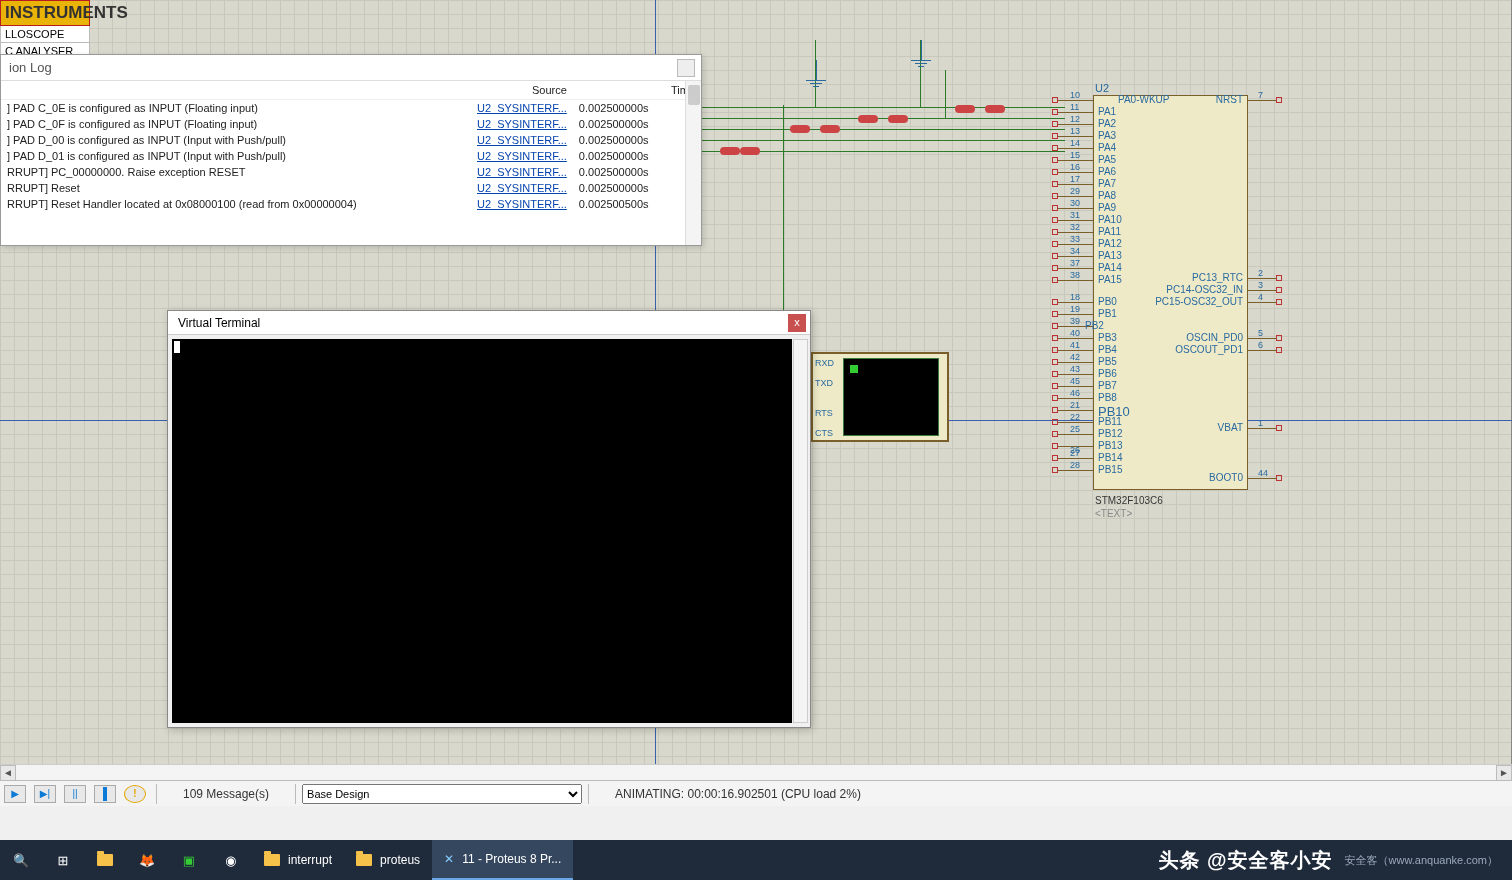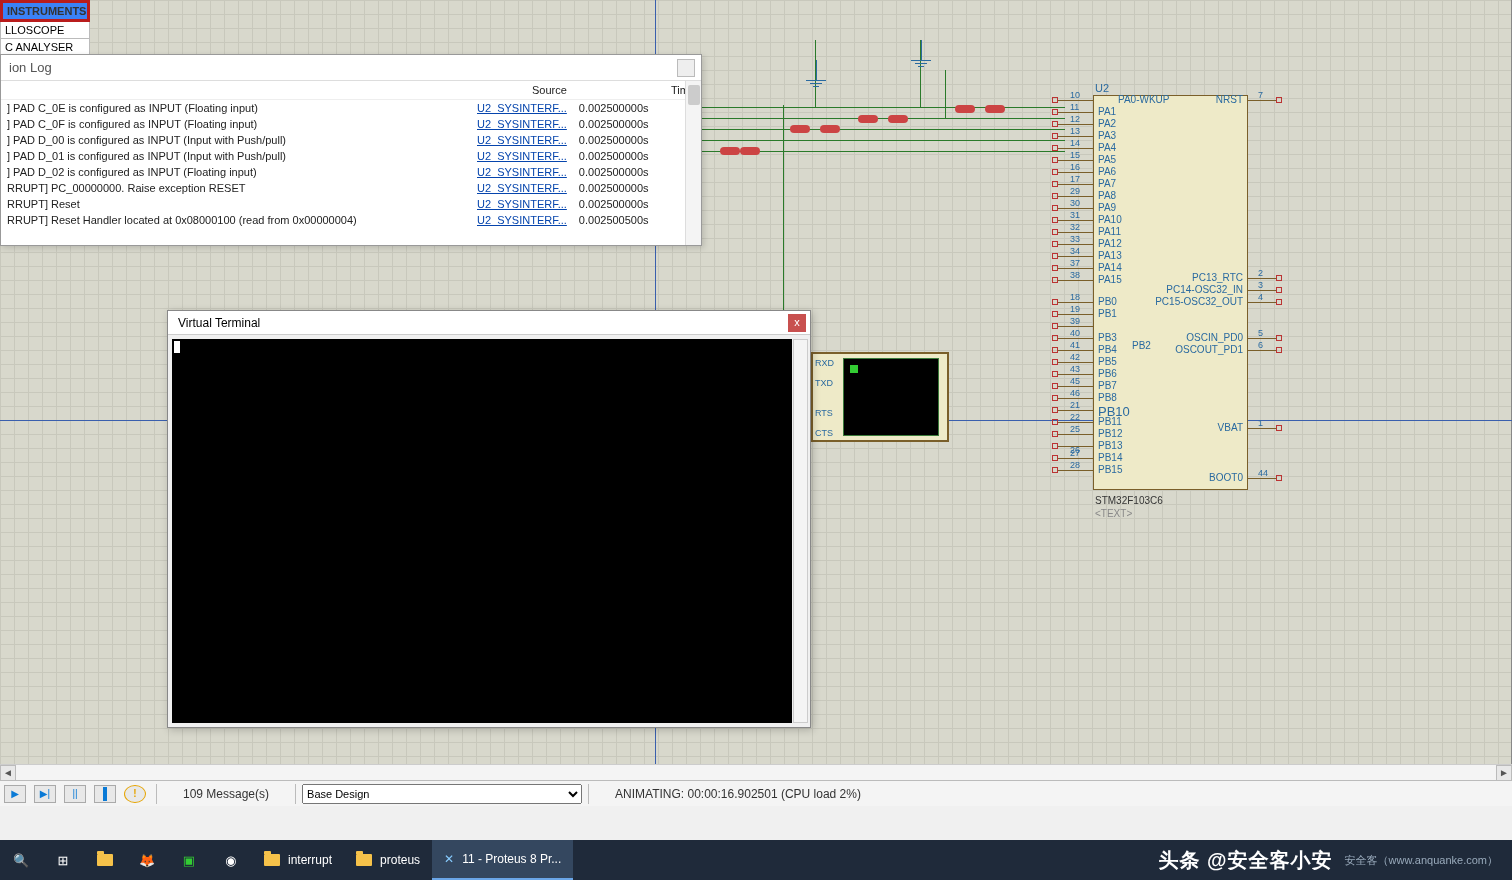--- a/index.html
+++ b/index.html
@@ -10,21 +10,21 @@
     linear-gradient(#c8c8bc 1px,transparent 1px),
     linear-gradient(90deg,#c8c8bc 1px,transparent 1px);
   background-size:14px 14px;
   border-right:1px solid #888;
 }
 .bluecross-v { position:absolute; left:655px; top:0; width:1px; height:780px; background:#3a5fad; }
 .bluecross-h { position:absolute; left:0; top:420px; width:1512px; height:1px; background:#3a5fad; }
 
 
 .sidepanel { position:absolute; left:0; top:0; width:90px; }
-.sidepanel .hdr { background:#3b82f6; border:3px solid #b91c1c; font-size:11px; padding:2px 4px; font-weight:bold; color:#333; }
+.sidepanel .hdr { background:#eab308; border:1px solid #b91c1c; font-size:17px; padding:2px 4px; font-weight:bold; color:#333; }
 .sidepanel .row { background:#fff; border:1px solid #bbb; border-top:none; font-size:11px; padding:2px 4px; }
 
 
 .logwin { position:absolute; left:0; top:54px; width:702px; height:192px; background:#fff; border:1px solid #999; box-shadow:2px 2px 6px rgba(0,0,0,.15); }
 .logwin .title { height:26px; line-height:26px; padding-left:8px; font-size:13px; color:#555; background:#fff; border-bottom:1px solid #ddd; }
 .logwin .titlebtn { position:absolute; right:6px; top:4px; width:18px; height:18px; background:#eee; border:1px solid #bbb; }
 .logwin table { width:100%; border-collapse:collapse; font-size:11px; }
 .logwin th { text-align:right; padding:3px 6px; font-weight:normal; color:#222; border-bottom:1px solid #eee; }
 .logwin td { padding:2px 6px; color:#222; white-space:nowrap; overflow:hidden; }
 .logwin td.src { color:#0645ad; text-decoration:underline; }
@@ -201,21 +201,21 @@
       <div style="position: absolute; left: 1052px; top: 299px; width: 6px; height: 6px; border: 1px solid rgb(187, 51, 51);"></div>
       <div style="position: absolute; left: 1070px; top: 292px; font-size: 9px; color: rgb(42, 106, 160);">18</div>
       <div style="position: absolute; left: 1098px; top: 296px; font-size: 10px; color: rgb(42, 106, 160);">PB0</div>
       <div style="position: absolute; left: 1058px; top: 314px; width: 35px; height: 1px; background: rgb(122, 95, 42);"></div>
       <div style="position: absolute; left: 1052px; top: 311px; width: 6px; height: 6px; border: 1px solid rgb(187, 51, 51);"></div>
       <div style="position: absolute; left: 1070px; top: 304px; font-size: 9px; color: rgb(42, 106, 160);">19</div>
       <div style="position: absolute; left: 1098px; top: 308px; font-size: 10px; color: rgb(42, 106, 160);">PB1</div>
       <div style="position: absolute; left: 1058px; top: 326px; width: 35px; height: 1px; background: rgb(122, 95, 42);"></div>
       <div style="position: absolute; left: 1052px; top: 323px; width: 6px; height: 6px; border: 1px solid rgb(187, 51, 51);"></div>
       <div style="position: absolute; left: 1070px; top: 316px; font-size: 9px; color: rgb(42, 106, 160);">39</div>
-      <div style="position: absolute; left: 1132px; top: 320px; font-size: 10px; color: rgb(42, 106, 160); margin-top: 20px;">PB2</div>
+      <div style="position: absolute; left: 1085px; top: 320px; font-size: 10px; color: rgb(42, 106, 160);">PB2</div>
       <div style="position: absolute; left: 1058px; top: 338px; width: 35px; height: 1px; background: rgb(122, 95, 42);"></div>
       <div style="position: absolute; left: 1052px; top: 335px; width: 6px; height: 6px; border: 1px solid rgb(187, 51, 51);"></div>
       <div style="position: absolute; left: 1070px; top: 328px; font-size: 9px; color: rgb(42, 106, 160);">40</div>
       <div style="position: absolute; left: 1098px; top: 332px; font-size: 10px; color: rgb(42, 106, 160);">PB3</div>
       <div style="position: absolute; left: 1058px; top: 350px; width: 35px; height: 1px; background: rgb(122, 95, 42);"></div>
       <div style="position: absolute; left: 1052px; top: 347px; width: 6px; height: 6px; border: 1px solid rgb(187, 51, 51);"></div>
       <div style="position: absolute; left: 1070px; top: 340px; font-size: 9px; color: rgb(42, 106, 160);">41</div>
       <div style="position: absolute; left: 1098px; top: 344px; font-size: 10px; color: rgb(42, 106, 160);">PB4</div>
       <div style="position: absolute; left: 1058px; top: 362px; width: 35px; height: 1px; background: rgb(122, 95, 42);"></div>
       <div style="position: absolute; left: 1052px; top: 359px; width: 6px; height: 6px; border: 1px solid rgb(187, 51, 51);"></div>
@@ -335,25 +335,20 @@
           <td>] PAD D_00 is configured as INPUT (Input with Push/pull)</td>
           <td class="src">U2_SYSINTERF...</td>
           <td>0.002500000s</td>
         </tr>
         <tr>
           <td>] PAD D_01 is configured as INPUT (Input with Push/pull)</td>
           <td class="src">U2_SYSINTERF...</td>
           <td>0.002500000s</td>
         </tr>
         <tr>
-          <td>] PAD D_02 is configured as INPUT (Floating input)</td>
-          <td class="src">U2_SYSINTERF...</td>
-          <td>0.002500000s</td>
-        </tr>
-        <tr>
           <td>RRUPT] PC_00000000. Raise exception RESET</td>
           <td class="src">U2_SYSINTERF...</td>
           <td>0.002500000s</td>
         </tr>
         <tr>
           <td>RRUPT] Reset</td>
           <td class="src">U2_SYSINTERF...</td>
           <td>0.002500000s</td>
         </tr>
         <tr>

